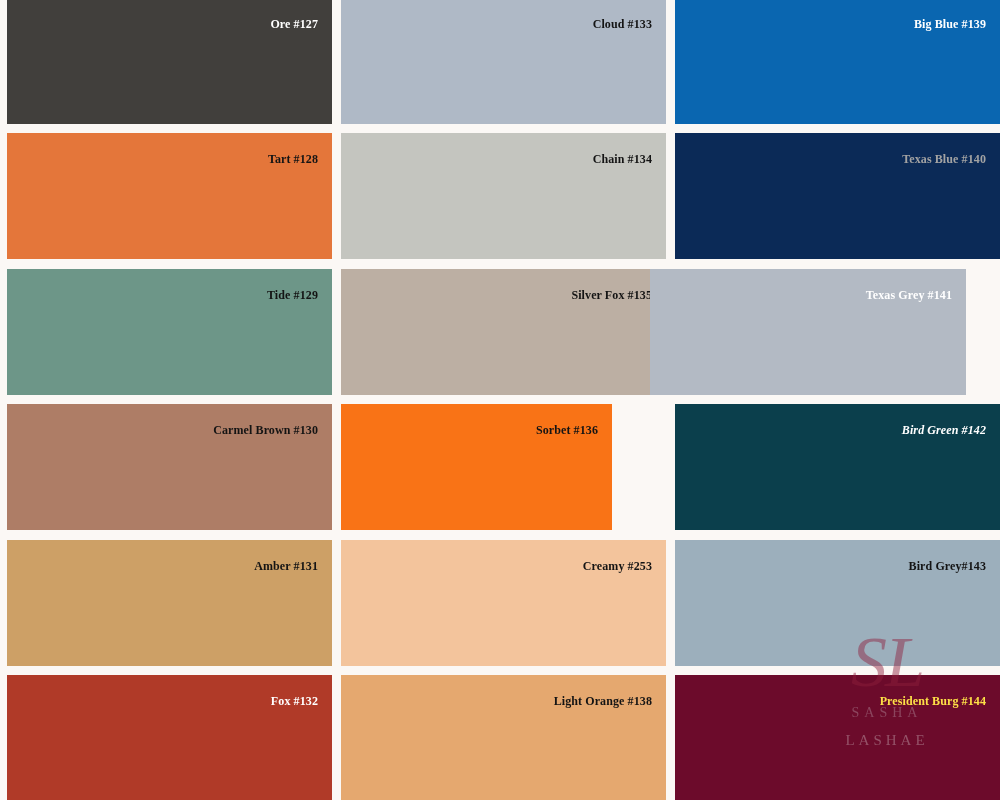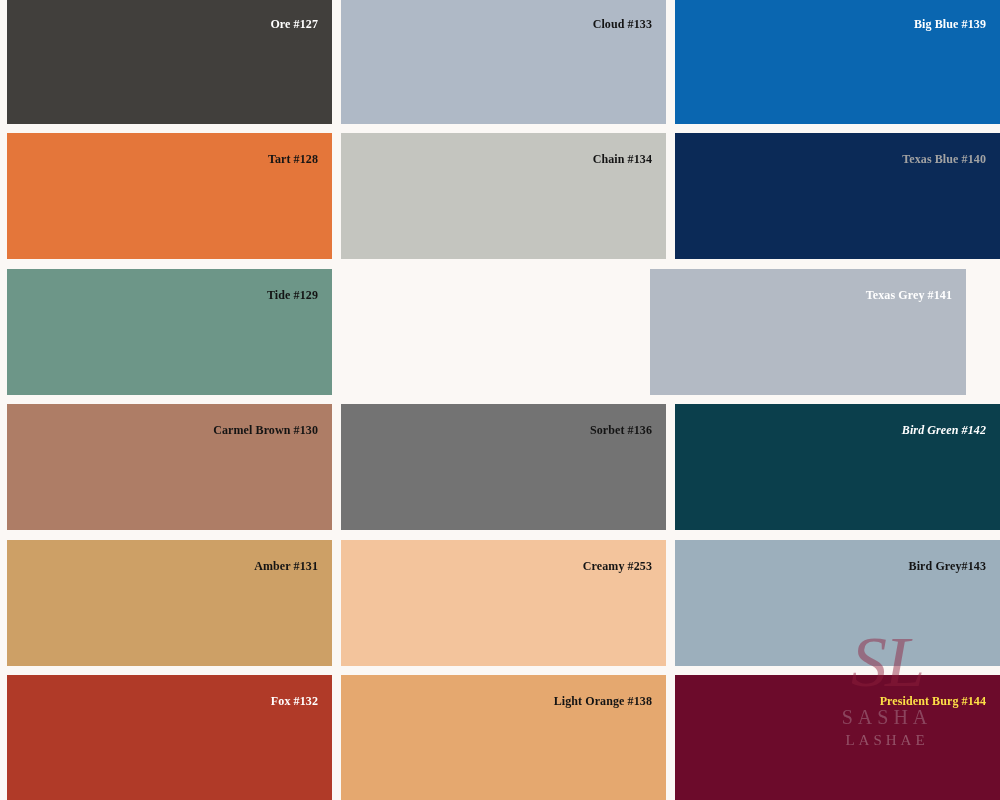--- a/index.html
+++ b/index.html
@@ -64,21 +64,21 @@
     color: #8E1F3C;
     line-height: 1;
   }
   #watermark .wm-name {
     position: absolute;
     left: 0;
     top: 78px;
     width: 150px;
     text-align: center;
     font-family: "Liberation Serif", "DejaVu Serif", serif;
-    font-size: 20px;
+    font-size: 14px;
     letter-spacing: 5px;
     color: #B08898;
     line-height: 1.35;
   }
   #watermark .wm-sub {
     position: absolute;
     left: 0;
     top: 104px;
     width: 150px;
     text-align: center;
@@ -110,21 +110,24 @@
     </div>
     <div class="swatch" style="left: 7px; top: 675px; width: 325px; height: 126px; background: rgb(176, 58, 40);">
       <div class="swatch-label" style="color: rgb(255, 255, 255);">Fox #132</div>
     </div>
     <div class="swatch" style="left: 341px; top: -2px; width: 325px; height: 126px; background: rgb(175, 185, 198);">
       <div class="swatch-label" style="color: rgb(20, 20, 20);">Cloud #133</div>
     </div>
     <div class="swatch" style="left: 341px; top: 133px; width: 325px; height: 126px; background: rgb(196, 197, 191);">
       <div class="swatch-label" style="color: rgb(20, 20, 20);">Chain #134</div>
     </div>
-    <div class="swatch" style="left: 341px; top: 404px; width: 325px; height: 126px; background: #737373; padding-left: 37px;">
+    <div class="swatch" style="left: 341px; top: 269px; width: 325px; height: 126px; background: rgb(188, 175, 163);">
+      <div class="swatch-label" style="color: rgb(20, 20, 20);">Silver Fox #135</div>
+    </div>
+    <div class="swatch" style="left: 341px; top: 404px; width: 271px; height: 126px; background: #f97316; padding-left: 37px;">
       <div class="swatch-label" style="color: rgb(20, 20, 20);">Sorbet #136</div>
     </div>
     <div class="swatch" style="left: 341px; top: 540px; width: 325px; height: 126px; background: rgb(243, 196, 156);">
       <div class="swatch-label" style="color: rgb(20, 20, 20);">Creamy #253</div>
     </div>
     <div class="swatch" style="left: 341px; top: 675px; width: 325px; height: 126px; background: rgb(229, 168, 111);">
       <div class="swatch-label" style="color: rgb(20, 20, 20);">Light Orange #138</div>
     </div>
     <div class="swatch" style="left: 675px; top: -2px; width: 325px; height: 126px; background: rgb(10, 102, 176);">
       <div class="swatch-label" style="color: rgb(255, 255, 255);">Big Blue #139</div>

